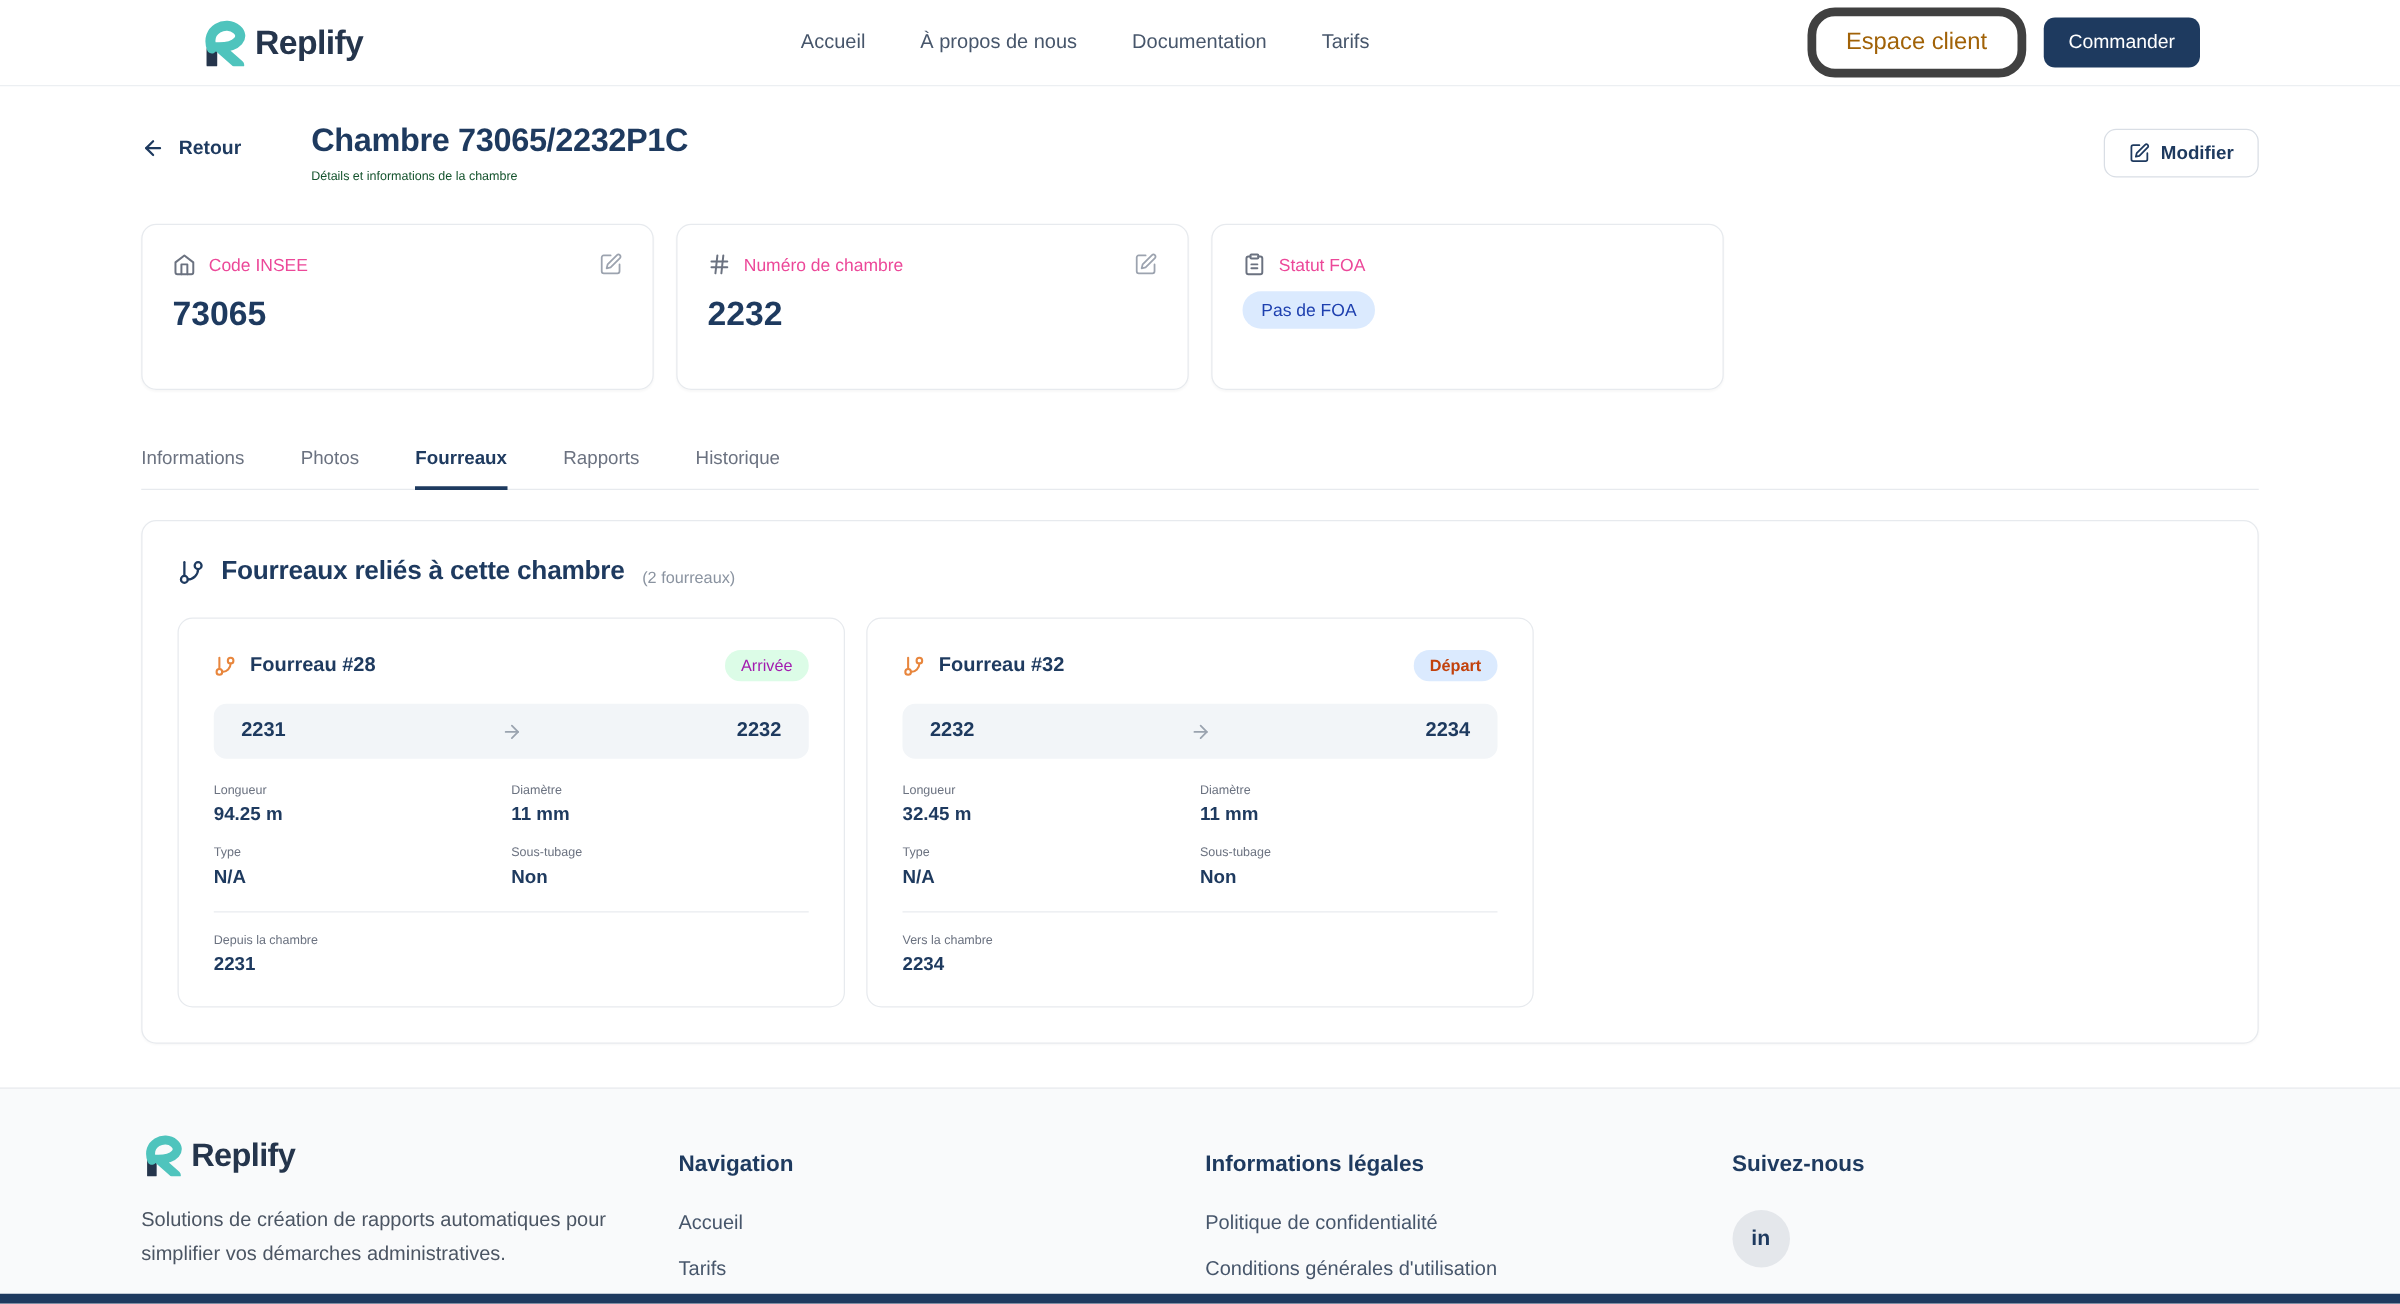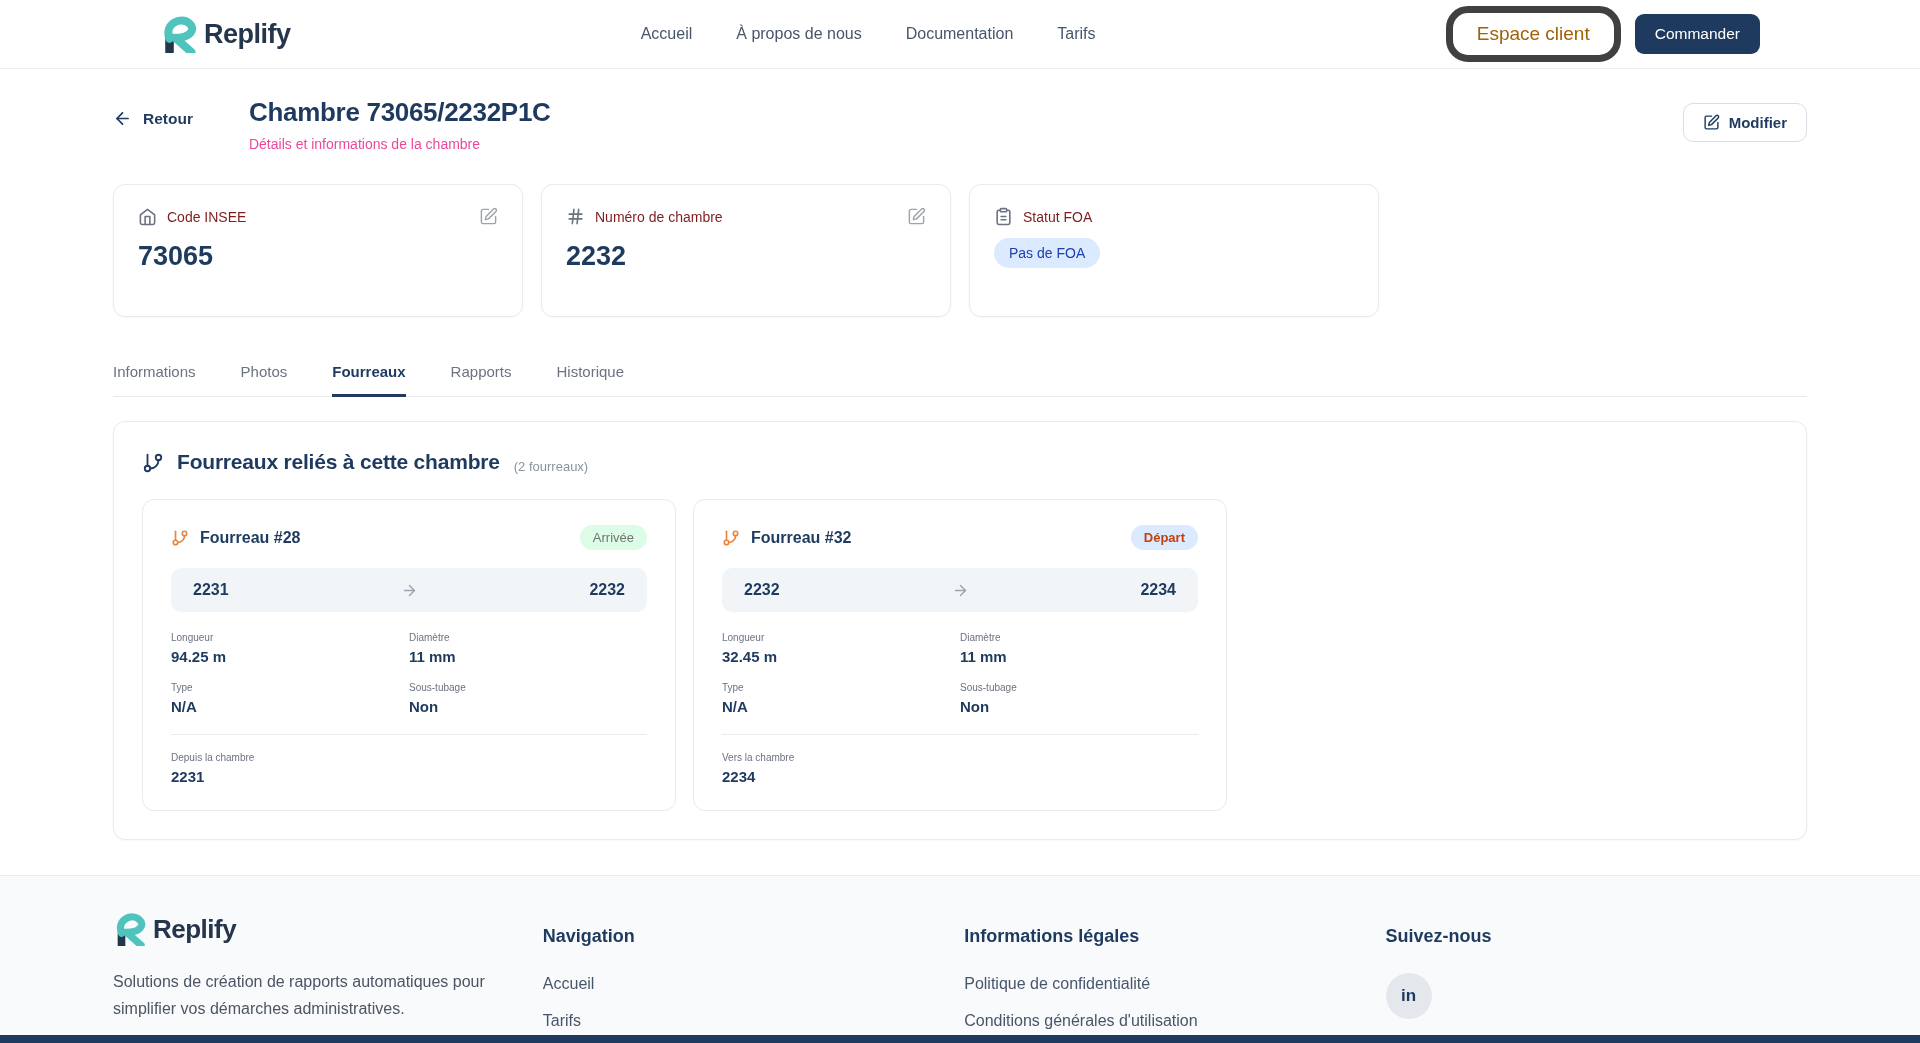--- a/index.html
+++ b/index.html
@@ -20,31 +20,31 @@
     font-size:15.5px; color:#fff; font-weight:500; cursor:pointer; }
 
   
   .page { padding:0 113px; }
   .title-row { display:flex; align-items:flex-start; padding-top:28px; }
   .back-btn { display:flex; align-items:center; gap:11px; background:none; border:none;
     font-size:15.5px; font-weight:700; color:#1e3a5f; cursor:pointer; margin-top:12px;
     font-family:inherit; }
   .title-block { margin-left:56px; }
   .title-block h1 { font-size:26px; font-weight:800; color:#1e3a5f; letter-spacing:-0.3px; }
-  .title-block p { margin-top:8px; font-size:14px; color:#ec4899; }
+  .title-block p { margin-top:8px; font-size:10px; color:#14532d; }
   .modify-btn { margin-left:auto; margin-top:6px; display:flex; align-items:center; gap:9px;
     background:#fff; border:1px solid #d9dee5; border-radius:10px; padding:10px 19px;
     font-size:15px; font-weight:600; color:#1e3a5f; cursor:pointer; font-family:inherit; }
 
   
   .info-cards { margin-top:32px; display:grid; grid-template-columns:repeat(4,1fr); gap:18px; }
   .icard { background:#fff; border:1px solid #e7eaee; border-radius:12px; padding:22px 24px;
     height:133px; box-shadow:0 1px 2px rgba(16,24,40,.03); }
   .icard-top { display:flex; align-items:center; gap:10px; color:#6b7280; }
-  .icard-label { font-size:14px; color:#7f1d1d; }
+  .icard-label { font-size:14px; color:#ec4899; }
   .icard-edit { margin-left:auto; color:#9ca3af; cursor:pointer; display:flex; }
   .icard-value { margin-top:15px; font-size:27px; font-weight:800; color:#1e3a5f; }
   .badge { display:inline-block; border-radius:15px; padding:7px 15px; font-size:14px; font-weight:500; }
   .badge-foa { background:#dbeafe; color:#1e40af; margin-top:12px; }
 
   
   .tabs { margin-top:46px; display:flex; gap:45px; border-bottom:1px solid #e7eaee; }
   .tab { font-size:15px; color:#6b7280; padding-bottom:14px; cursor:pointer; border-bottom:3px solid transparent; margin-bottom:-1px; }
   .tab.active { color:#1e3a5f; font-weight:700; border-bottom-color:#1e3a5f; }
 
@@ -52,21 +52,21 @@
   .panel { margin-top:24px; border:1px solid #e7eaee; border-radius:12px; background:#fff;
     padding:28px; box-shadow:0 1px 2px rgba(16,24,40,.03); }
   .panel-head { display:flex; align-items:flex-end; gap:13px; }
   .panel-title { font-size:21px; font-weight:800; color:#1e3a5f; letter-spacing:-0.2px; }
   .panel-count { font-size:13px; color:#8a93a0; margin-left:1px; }
   .fourreau-row { margin-top:25px; display:flex; gap:17px; }
   .fcard { width:534px; border:1px solid #e7eaee; border-radius:12px; padding:25px 28px; background:#fff; }
   .fhead { display:flex; align-items:center; gap:11px; }
   .fname { font-size:16px; font-weight:700; color:#1e3a5f; }
   .fbadge { margin-left:auto; border-radius:13px; padding:5px 13px; font-size:13px; font-weight:500; }
-  .fbadge.green { background:#dcfce7; color:#737373; }
+  .fbadge.green { background:#dcfce7; color:#a21caf; }
   .fbadge.blue  { background:#dbeafe; color:#c2410c;font-weight:bold; }
   .route { margin-top:18px; background:#f2f5f8; border-radius:10px; height:44px;
     display:flex; align-items:center; justify-content:space-between; padding:0 22px; }
   .route-num { font-size:16px; font-weight:700; color:#1e3a5f; }
   .fields { margin-top:20px; display:grid; grid-template-columns:1fr 1fr; row-gap:17px; }
   .flabel { font-size:10px; color:#6b7280; margin-bottom:5px; }
   .fvalue { font-size:15px; font-weight:700; color:#1e3a5f; }
   .fdivider { margin-top:19px; border-top:1px solid #e9ecef; }
   .ffoot { margin-top:17px; }
 

